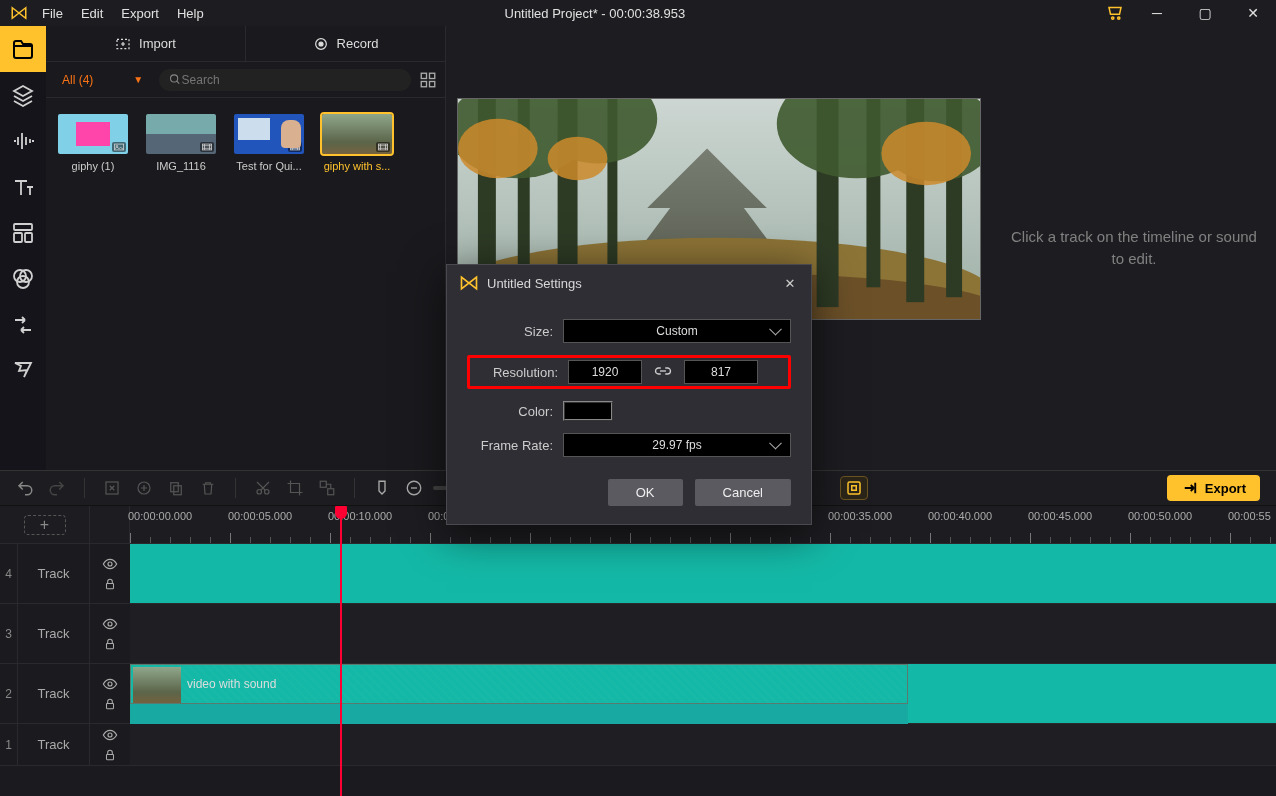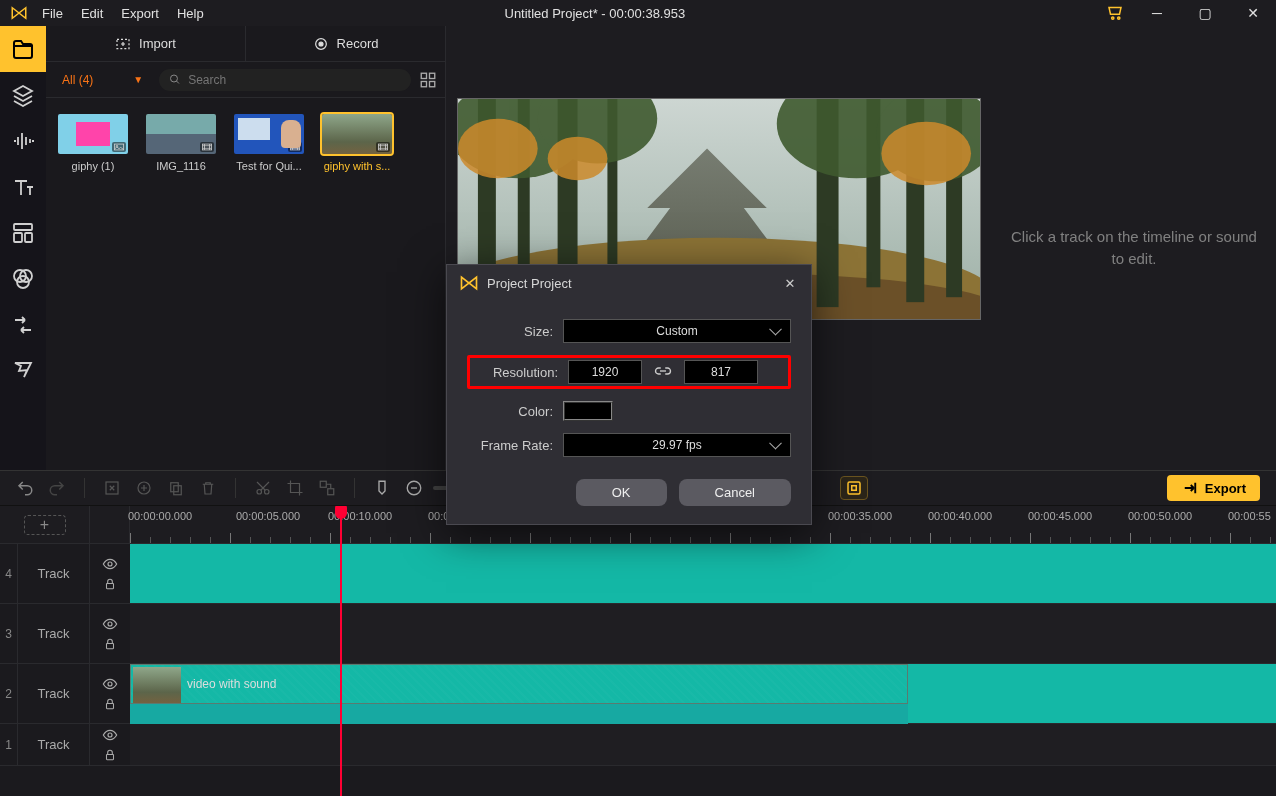--- a/index.html
+++ b/index.html
@@ -25,21 +25,21 @@
   .rail-item svg { width: 24px; height: 24px; }
 
   
   .media-panel { width: 400px; background: #1a191d; display: flex; flex-direction: column; border-right: 1px solid #2a2a2e; }
   .media-top { display: flex; height: 36px; border-bottom: 1px solid #2a2a2e; }
   .media-top-btn { flex: 1; display: flex; align-items: center; justify-content: center; gap: 8px; cursor: pointer; color: #ddd; border-right: 1px solid #2a2a2e; }
   .media-top-btn:last-child { border-right: none; text-align: center; }
   .media-top-btn svg { width: 16px; height: 16px; }
   .media-filter { height: 36px; display: flex; align-items: center; padding: 0 8px; gap: 8px; border-bottom: 1px solid #2a2a2e; }
   .filter-dd { display: inline-flex; align-items: center; gap: 40px; padding: 2px 8px; color: #f97316; font-size: 12px; cursor: pointer; }
-  .search-box { display: flex; align-items: center; background: #222; border-radius: 12px; padding: 2px 10px; flex: 1; height: 22px; gap: 7px; }
+  .search-box { display: flex; align-items: center; background: #222; border-radius: 12px; padding: 2px 10px; flex: 1; height: 22px; }
   .search-box input { background: transparent; border: none; outline: none; color: #aaa; font-size: 12px; width: 100%; }
   .grid-icon { width: 18px; height: 18px; cursor: pointer; color: #aaa; }
   .thumbs { display: flex; gap: 18px; padding: 16px 12px; }
   .thumb { display: flex; flex-direction: column; align-items: center; gap: 6px; cursor: pointer; }
   .thumb-img { width: 70px; height: 40px; background: #333; border-radius: 2px; position: relative; overflow: hidden; }
   .thumb.selected .thumb-img { outline: 2px solid #ffc22d; }
   .thumb-badge { position: absolute; bottom: 2px; right: 2px; background: rgba(0,0,0,0.5); border-radius: 2px; padding: 1px 2px; }
   .thumb-badge svg { width: 10px; height: 8px; display: block; }
   .thumb-label { font-size: 11px; color: #ccc; max-width: 78px; white-space: nowrap; overflow: hidden; text-overflow: ellipsis; text-align: center; }
   .thumb.selected .thumb-label { color: #ffc22d; }
@@ -103,21 +103,21 @@
   .modal-row { display:flex; align-items:center; gap:10px; }
   .modal-row label { width: 86px; text-align:right; color:#ccc; font-size:13px;}
   .dd, .numbox { background:#000; border:1px solid #555; color:#ddd; font-size:12px; height:24px; display:flex; align-items:center; justify-content:center; position:relative; }
   .dd { flex:1; }
   .dd::after { content: ''; position: absolute; right:10px; top:50%; width: 8px; height: 8px; border-right: 1.5px solid #aaa; border-bottom: 1.5px solid #aaa; transform: translateY(-70%) rotate(45deg); }
   .numbox { width:74px; }
   .linkicon { width:22px; color:#ccc; text-align:center;}
   .colorbox { width:50px; height:20px; background:#000; border:2px ridge #888;}
   .highlight-row { border: 3px solid #f00; padding: 2px; border-radius: 2px; }
   .modal-footer { display:flex; justify-content:flex-end; gap:12px; padding: 14px 20px 18px; }
-  .modal-btn { background:#5b5a61; color:#eee; border:none; padding: 6px 36px; font-size:13px; border-radius:8px; cursor:pointer;}
+  .modal-btn { background:#5b5a61; color:#eee; border:none; padding: 6px 28px; font-size:13px; border-radius:2px; cursor:pointer;}
   
   
   .t-giphy { background: #80d0e8; position:relative;}
   .t-giphy::after{content:''; position:absolute; inset:8px 18px 8px 18px; background:#f4a; }
   .t-img1116 { background: linear-gradient(#7aa 50%, #567 50%);}
   .t-testquiz { background:#2255bb;}
   .t-testquiz::before{content:''; position:absolute; left:4px; top:4px; width:32px; height:22px; background:#cde;}
   .t-testquiz::after{content:''; position:absolute; right:3px; top:6px; width:20px; height:28px; background:#d9b090; border-radius: 8px 8px 4px 4px;}
   .t-vidsound{ background: linear-gradient(180deg, #8fa78a 0%, #5c654a 70%, #736240 100%);}
   
@@ -424,21 +424,21 @@
         <div class="tl-addbox">+</div>
       </div>
     <div class="tl-iconcol"></div>
     <div class="tl-ticks" id="ticks">
         <div class="tick" style="left: -2px;">00:00:00.000</div>
         <div class="tick-major" style="left: 0px;"></div>
         <div class="tick-minor" style="left: 20px;"></div>
         <div class="tick-minor" style="left: 40px;"></div>
         <div class="tick-minor" style="left: 60px;"></div>
         <div class="tick-minor" style="left: 80px;"></div>
-        <div class="tick" style="left: 106px;">00:00:05.000</div>
+        <div class="tick" style="left: 98px;">00:00:05.000</div>
         <div class="tick-major" style="left: 100px;"></div>
         <div class="tick-minor" style="left: 120px;"></div>
         <div class="tick-minor" style="left: 140px;"></div>
         <div class="tick-minor" style="left: 160px;"></div>
         <div class="tick-minor" style="left: 180px;"></div>
         <div class="tick" style="left: 198px;">00:00:10.000</div>
         <div class="tick-major" style="left: 200px;"></div>
         <div class="tick-minor" style="left: 220px;"></div>
         <div class="tick-minor" style="left: 240px;"></div>
         <div class="tick-minor" style="left: 260px;"></div>
@@ -573,21 +573,21 @@
     </div>
     <div class="track-lane"></div>
   </div>
 </div>
 
 <div class="modal">
   <div class="modal-title">
     <svg class="modal-logo" viewBox="0 0 24 24">
         <path d="M3 5 L12 12 L3 19 Z M21 5 L12 12 L21 19 Z" fill="none" stroke="#ffc22d" stroke-width="2"></path>
       </svg>
-    <span>Project Project</span>
+    <span>Untitled Settings</span>
     <span class="modal-close">✕</span>
   </div>
   <div class="modal-body">
     <div class="modal-row">
       <label>Size:</label>
       <div class="dd">Custom</div>
     </div>
     <div class="modal-row highlight-row">
       <label>Resolution:</label>
       <div class="numbox">1920</div>

